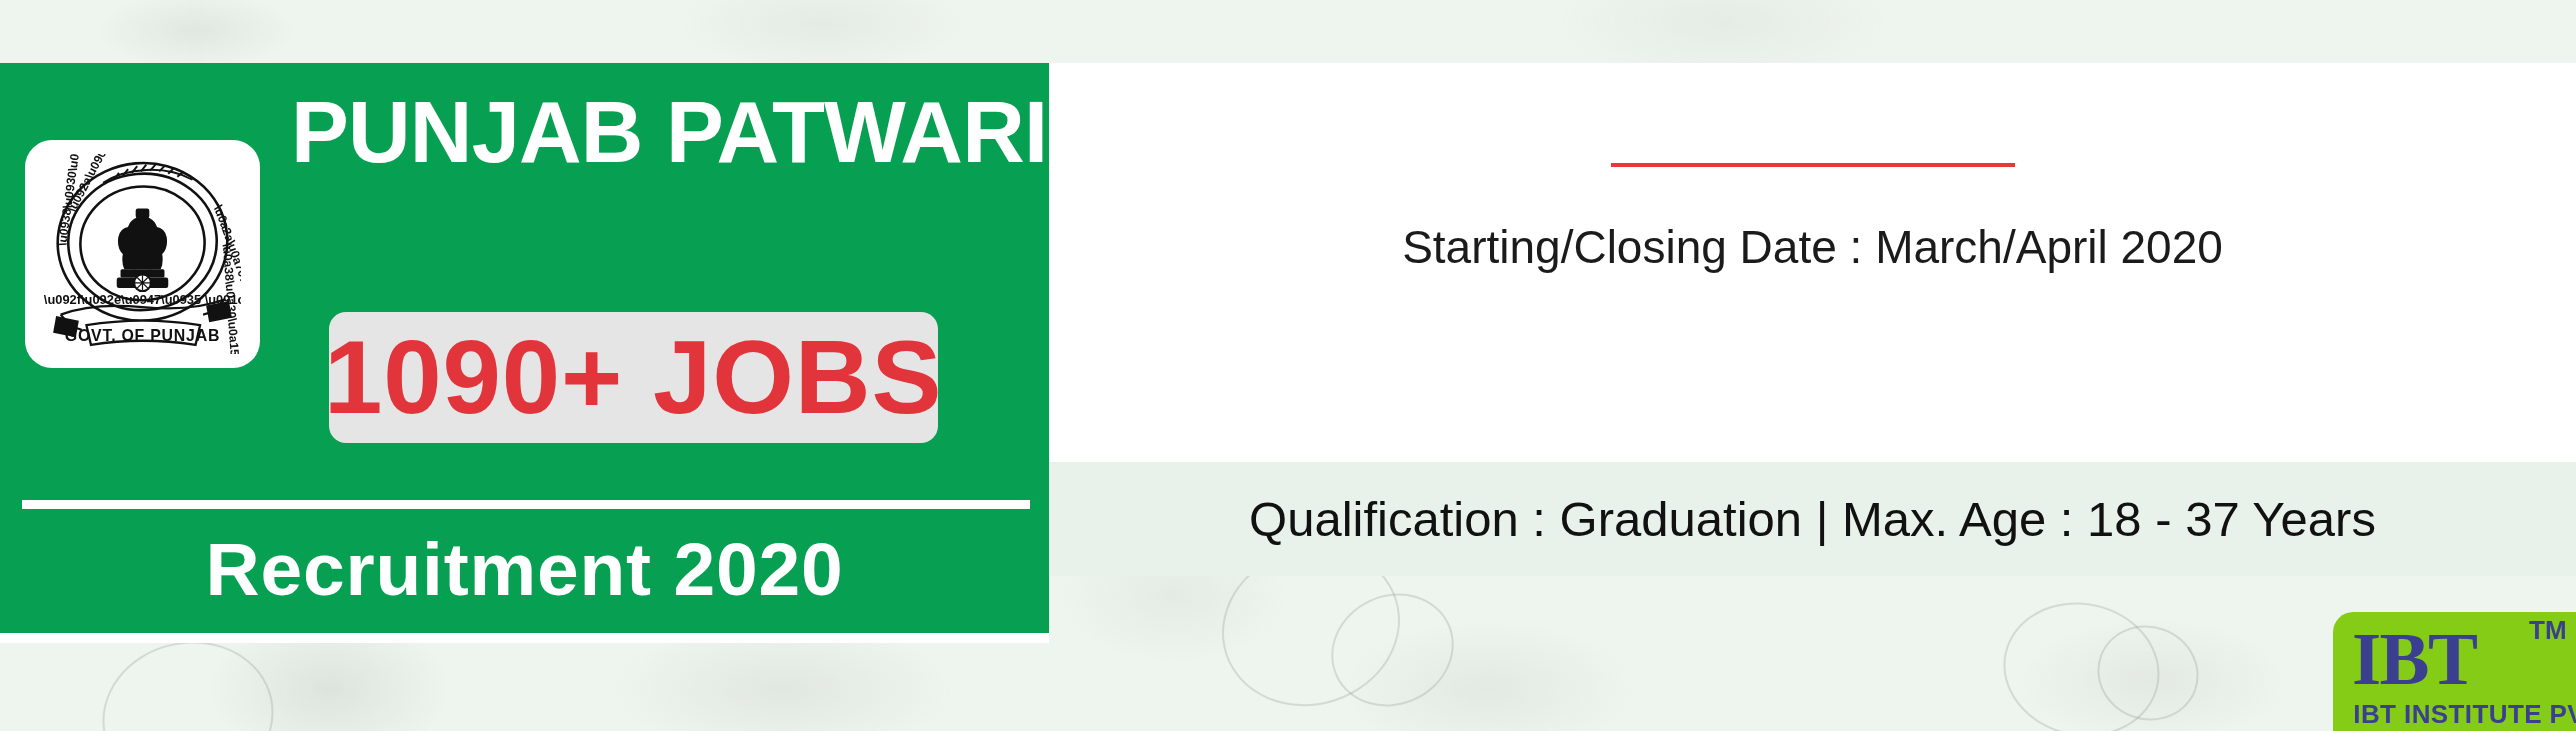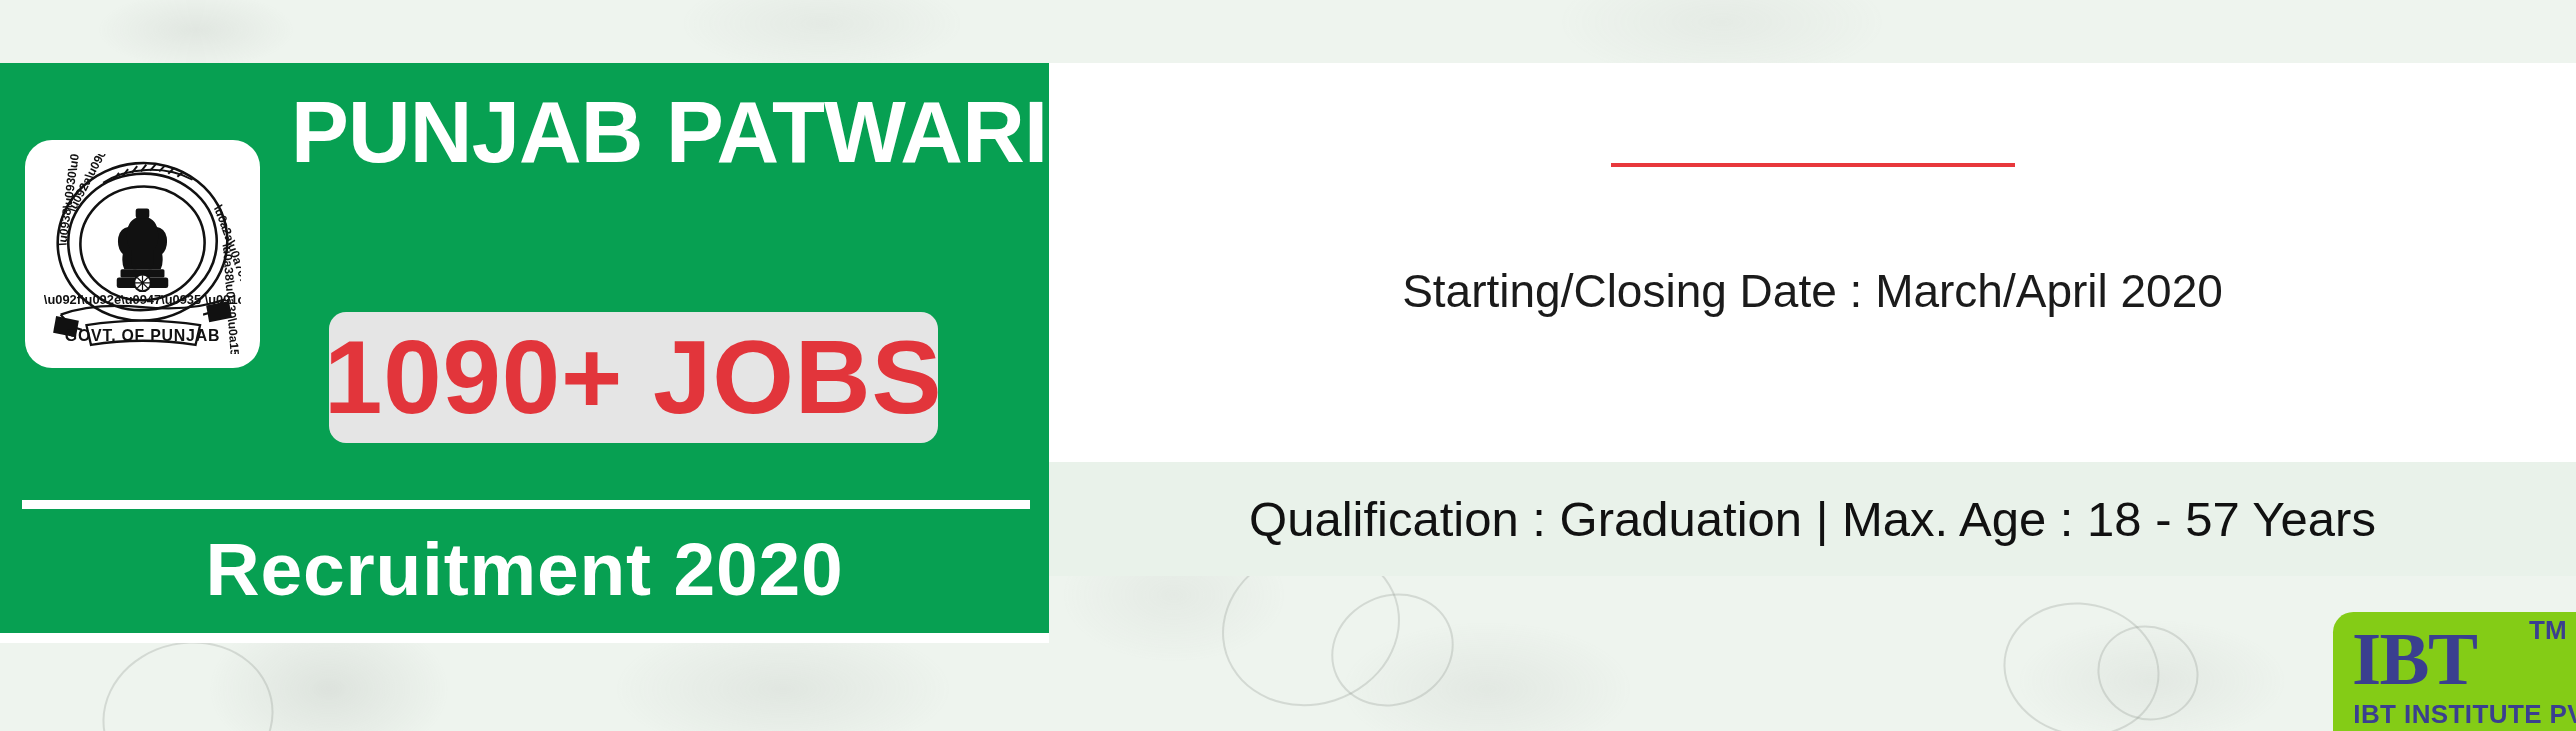--- a/index.html
+++ b/index.html
@@ -139,21 +139,21 @@
   .date-line {
     position:absolute;
     left:0;
     width:100%;
     text-align:center;
     color:#1b1b1b;
     font-size:46px;
     line-height:55px;
     white-space:nowrap;
   }
-  .date-line.l1 { top:157px;margin-top:44px; }
+  .date-line.l1 { top:157px; }
   .date-line.l2 { top:236px; }
 
   
   .qual-band {
     position:absolute;
     left:1049px; top:462px;
     width:1527px; height:114px;
     background:#e9f2ea;
     z-index:3;
     display:flex; align-items:center; justify-content:center;
@@ -289,21 +289,21 @@
 
   <div class="recruit">Recruitment 2020</div>
 </div>
 
 <div class="right-panel">
   <div class="dates-underline"></div>
   <div class="date-line l1">Starting/Closing Date : March/April 2020</div>
 </div>
 
 <div class="qual-band">
-  <span class="qual-text">Qualification : Graduation  | Max. Age : 18 - 57 Years</span>
+  <span class="qual-text">Qualification : Graduation  | Max. Age : 18 - 37 Years</span>
 </div>
 
 <div class="ibt-logo">
   <span class="ibt-mark">IBT</span>
   <span class="ibt-tm">TM</span>
   <span class="ibt-sub">IBT INSTITUTE PVT. LTD</span>
 </div>
 
 
 </body></html>

